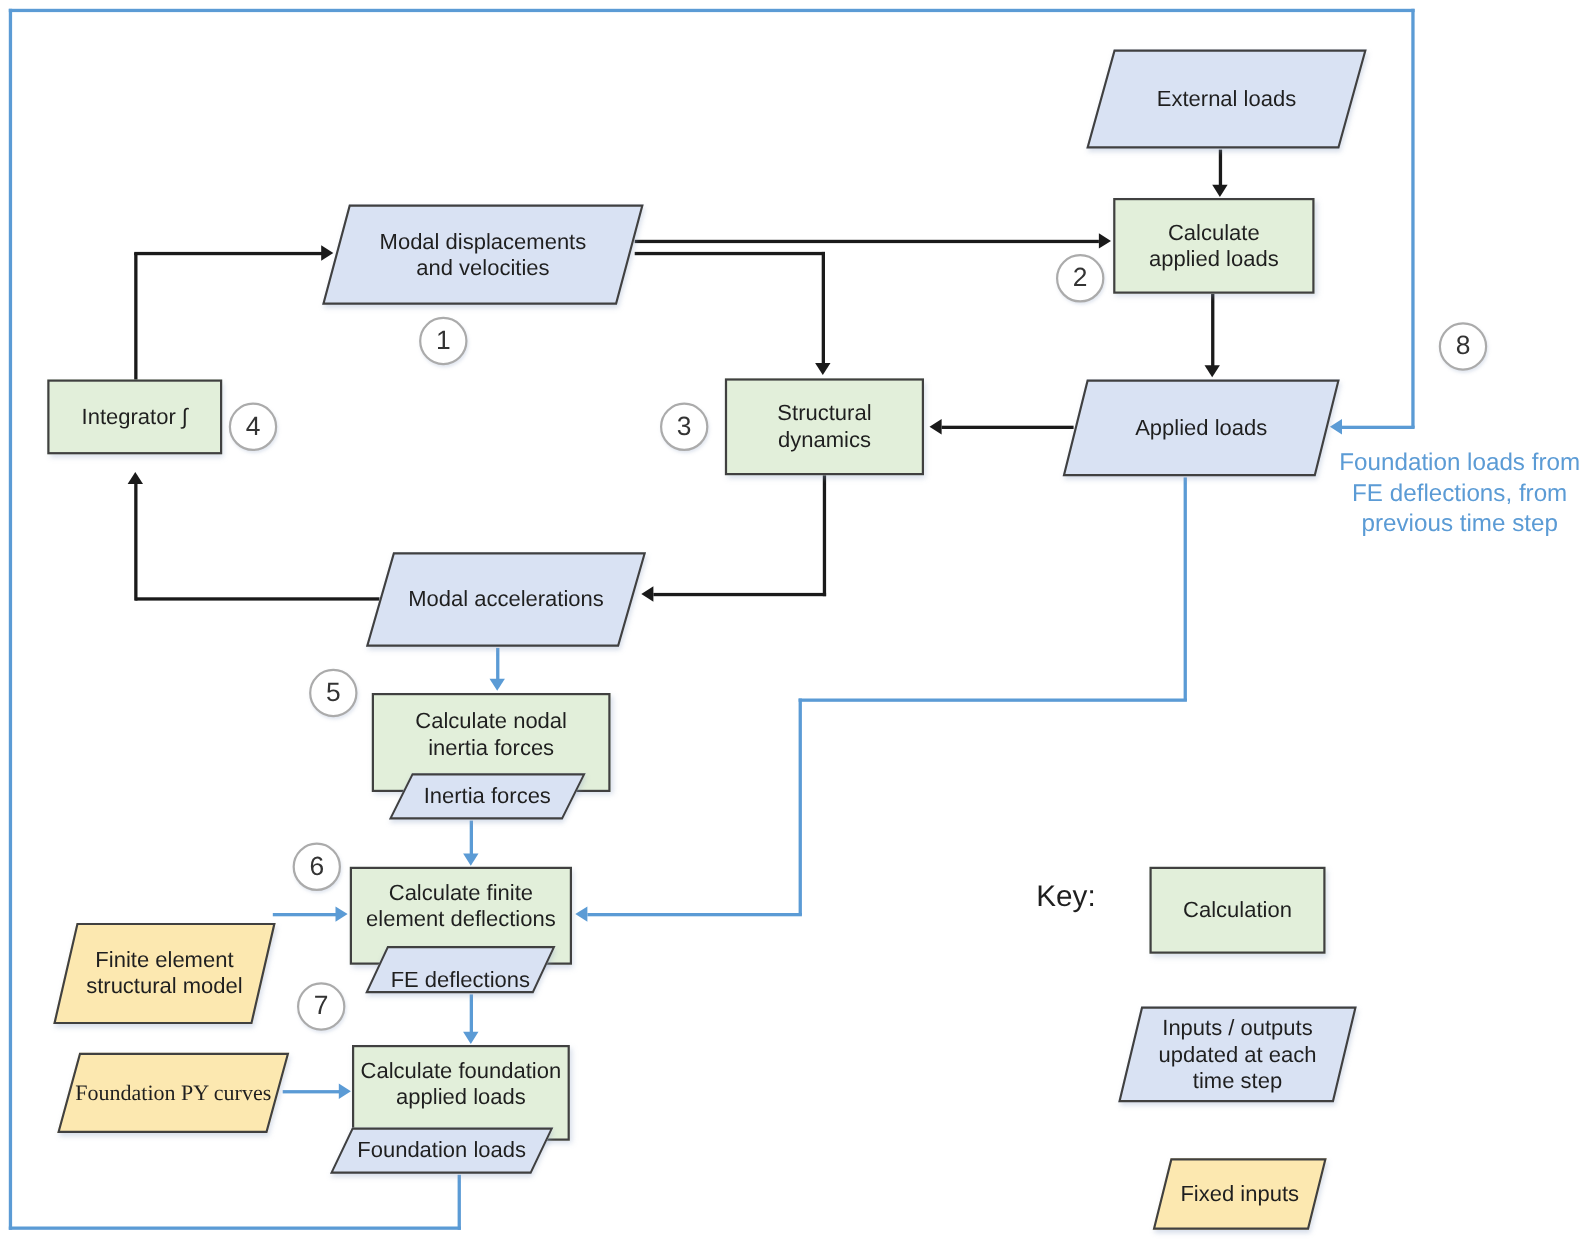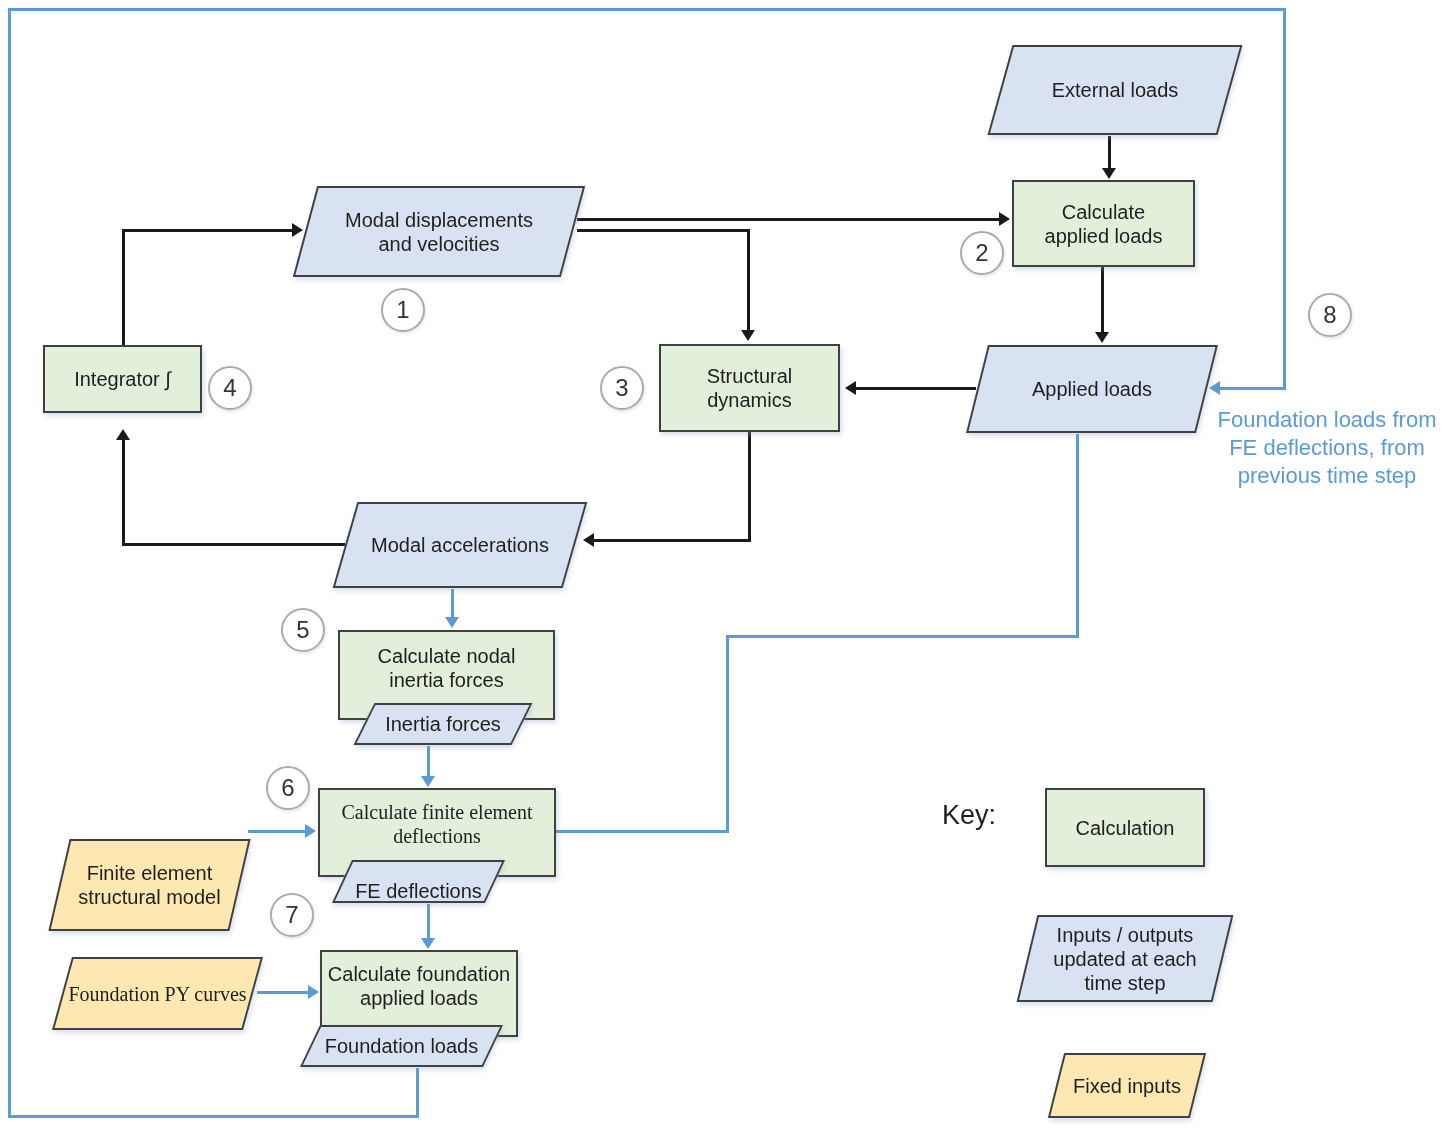--- a/index.html
+++ b/index.html
@@ -148,21 +148,21 @@
   </div>
 
   <div class="box" style="left:659px;top:344px;width:181px;height:88px;padding:4px 30px;">
     <span>Structural dynamics</span>
   </div>
 
   <div class="box" style="left:338px;top:630px;width:217px;height:90px;align-items:flex-start;padding-top:12px;">
     <span>Calculate nodal inertia forces</span>
   </div>
 
-  <div class="box" style="left:318px;top:788px;width:238px;height:89px;align-items:flex-start;padding-top:10px;font-family:Liberation Serif, serif;">
+  <div class="box" style="left:318px;top:788px;width:202px;height:89px;align-items:flex-start;padding-top:10px;">
     <span>Calculate finite element deflections</span>
   </div>
 
   <div class="box" style="left:320px;top:950px;width:198px;height:87px;padding:10px 2px 0 2px;align-items:flex-start;">
     <span>Calculate foundation applied loads</span>
   </div>
 
   <div class="para" style="left:364px;top:703px;width:158px;height:42px;--sk:-26.5deg;">
     <div class="shape"></div>
     <div class="lbl">Inertia forces</div>

